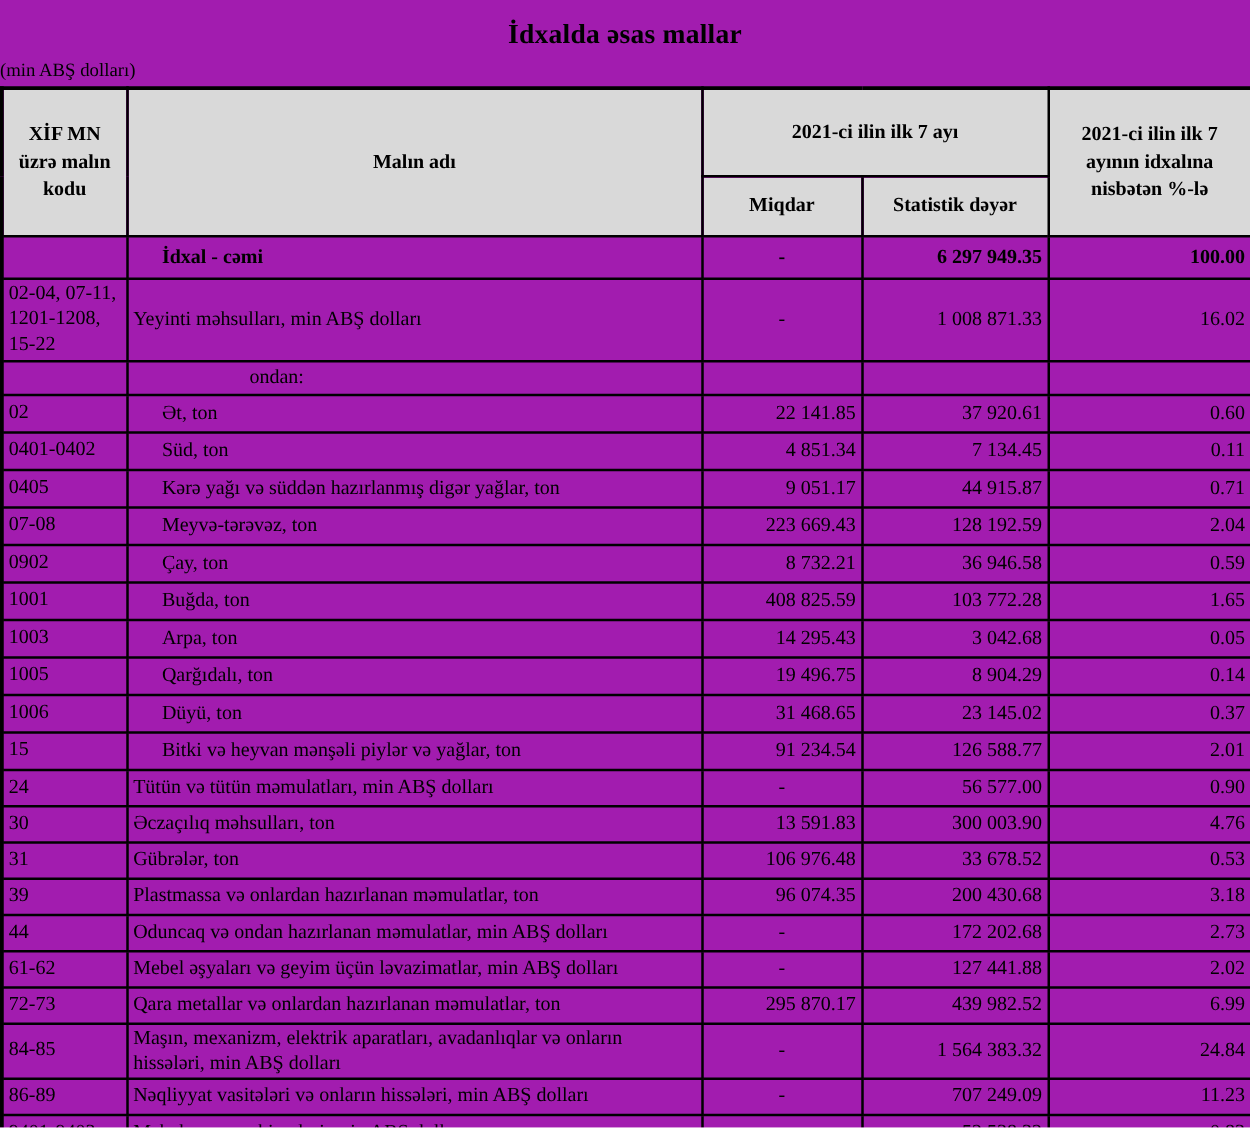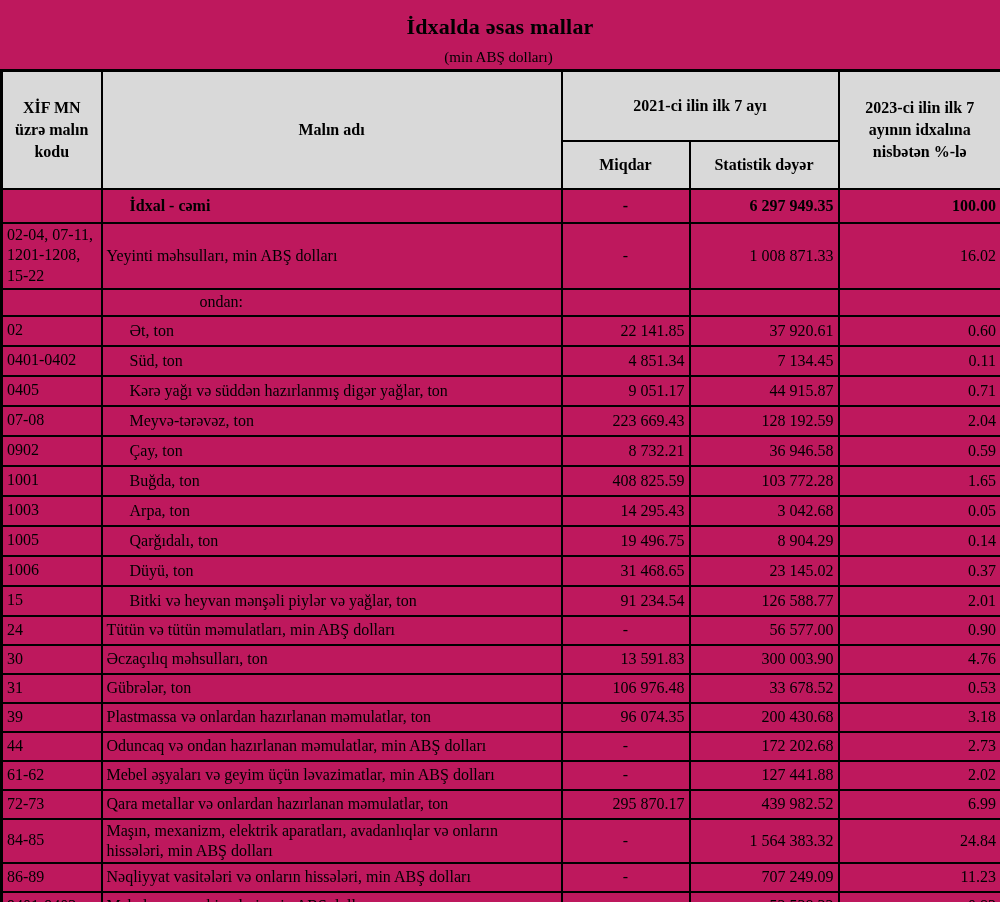--- a/index.html
+++ b/index.html
@@ -7,32 +7,32 @@
     padding: 0;
     background: #ffffff;
     font-family: "Liberation Serif", "DejaVu Serif", serif;
     color: #000000;
   }
   .page {
     width: 1000px;
     height: 902px;
     overflow: hidden;
     position: relative;
-    background: #be185d;
+    background: #a21caf;
   }
   .title {
     margin: 0;
     padding-top: 14px;
     text-align: center;
     font-size: 22px;
     font-weight: bold;
     letter-spacing: 0.2px;
   }
   .unit-note {
-    text-align: center;
+    text-align: left;
     font-size: 15px;
     padding: 9px 3px 3px 0;
   }
   table.main {
     width: 1000px;
     border-collapse: collapse;
     table-layout: fixed;
     font-size: 16px;
   }
   table.main th, table.main td {
@@ -93,21 +93,21 @@
       <col style="width:460px">
       <col style="width:128px">
       <col style="width:149px">
       <col style="width:163px">
     </colgroup>
     <thead>
       <tr class="head-top">
         <th rowspan="2">XİF MN üzrə malın kodu</th>
         <th rowspan="2">Malın adı</th>
         <th colspan="2">2021-ci ilin ilk 7 ayı</th>
-        <th rowspan="2">2023-ci ilin ilk 7 ayının idxalına nisbətən %-lə</th>
+        <th rowspan="2">2021-ci ilin ilk 7 ayının idxalına nisbətən %-lə</th>
       </tr>
       <tr class="head-sub">
         <th>Miqdar</th>
         <th>Statistik dəyər</th>
       </tr>
     </thead>
     <tbody>
         <tr class="row-total">
           <td class="c-code"></td>
           <td class="c-name">İdxal - cəmi</td>

